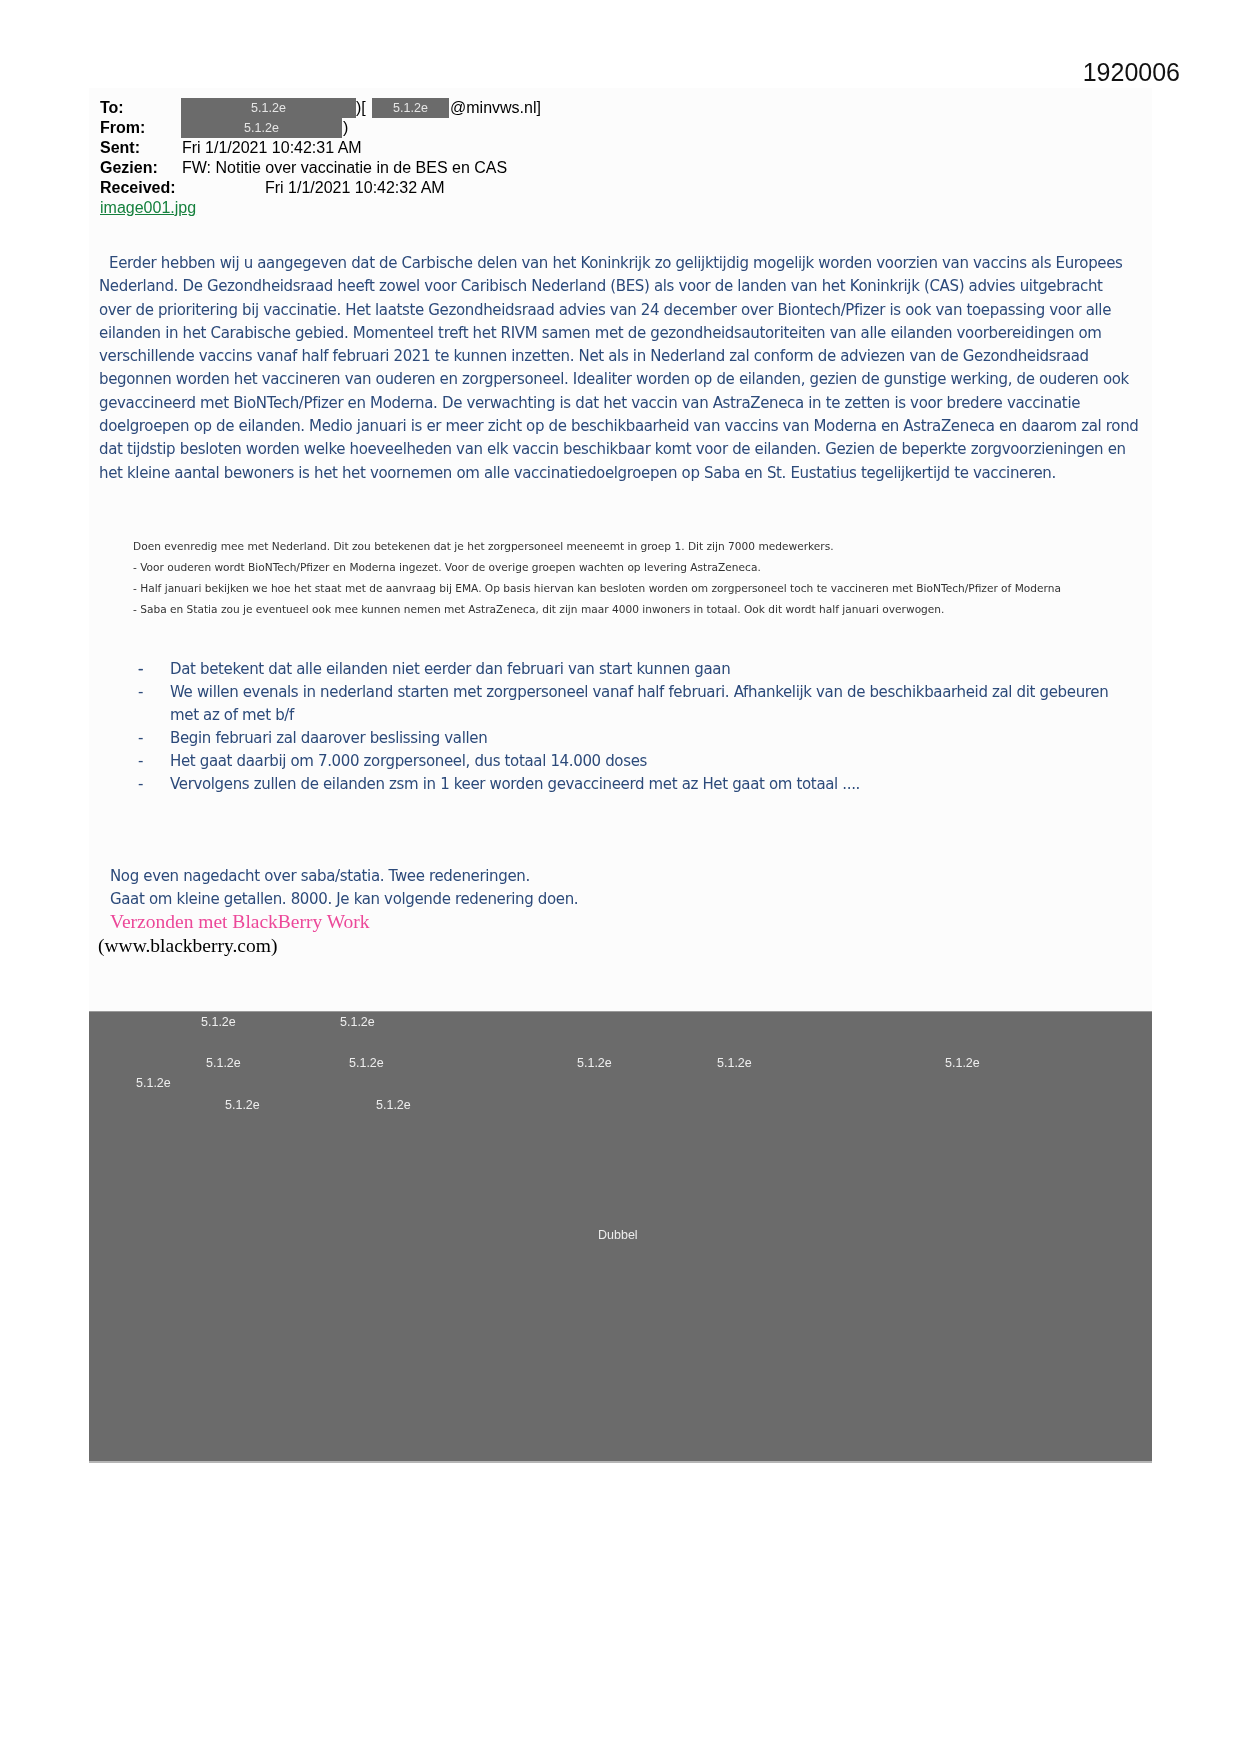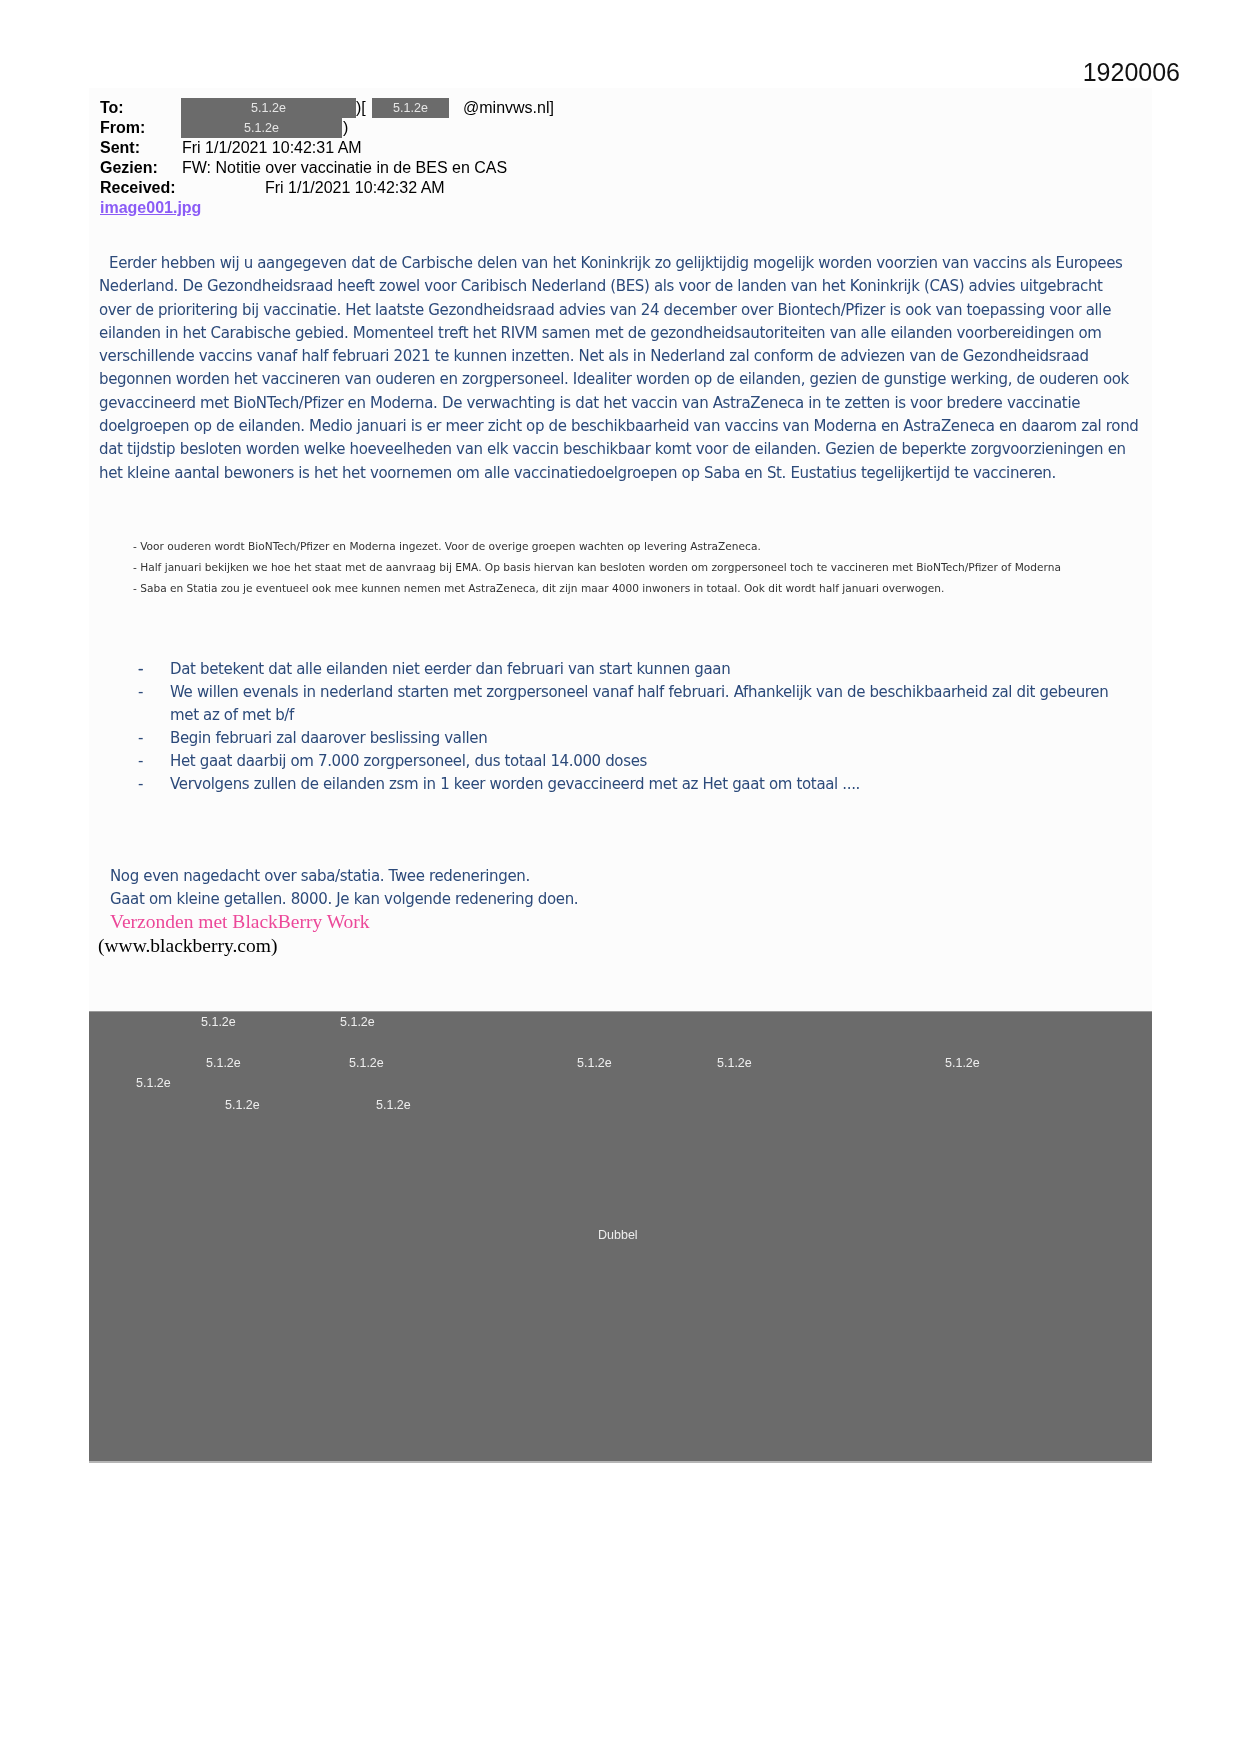--- a/index.html
+++ b/index.html
@@ -16,21 +16,21 @@
     position: absolute; left: 89px; top: 88px; width: 1063px; height: 923px;
     background: #fcfcfc;
   }
   .hdr { position: absolute; left: 100px; font-size: 16px; color: #000; line-height: 20px; white-space: nowrap; }
   .hdr .lbl { font-weight: bold; position: absolute; left: 0; }
   .hdr .val { position: absolute; white-space: nowrap; }
   .redact {
     position: absolute; background: #6b6b6b; color: #e6e6e6; font-size: 12.5px;
     text-align: center; line-height: 20px; height: 20px;
   }
-  .attach { position: absolute; left: 100px; top: 199px; font-size: 16px; color: #8b5cf6; text-decoration: underline; font-weight: bold; }
+  .attach { position: absolute; left: 100px; top: 199px; font-size: 16px; color: #15803d; text-decoration: underline; }
 
   .body-para {
     position: absolute; left: 99px; top: 252px; width: 1040px;
     font-family: "DejaVu Sans", sans-serif; font-size: 15px; line-height: 23.3px;
     color: #2c4a7a; letter-spacing: -0.35px; text-indent: 10px;
   }
   .notes {
     position: absolute; left: 133px; top: 536px; width: 1010px;
     font-family: "DejaVu Sans", sans-serif; font-size: 10.6px; line-height: 21px; color: #333;
   }
@@ -61,21 +61,21 @@
 
 <div class="doc-id">1920006</div>
 
 <div class="panel"></div>
 
 <div class="hdr" style="top:98px;">
   <span class="lbl">To:</span>
   <span class="redact" style="left:81px; width:175px; top:0;">5.1.2e</span>
   <span class="val" style="left:256px;">)[</span>
   <span class="redact" style="left:272px; width:77px; top:0;">5.1.2e</span>
-  <span class="val" style="left:350px;padding-left:13px;">@minvws.nl]</span>
+  <span class="val" style="left:350px;">@minvws.nl]</span>
 </div>
 <div class="hdr" style="top:118px;">
   <span class="lbl">From:</span>
   <span class="redact" style="left:81px; width:161px; top:0;">5.1.2e</span>
   <span class="val" style="left:243px;">)</span>
 </div>
 <div class="hdr" style="top:138px;">
   <span class="lbl">Sent:</span>
   <span class="val" style="left:82px;">Fri 1/1/2021 10:42:31 AM</span>
 </div>
@@ -85,20 +85,21 @@
 </div>
 <div class="hdr" style="top:178px;">
   <span class="lbl">Received:</span>
   <span class="val" style="left:165px;">Fri 1/1/2021 10:42:32 AM</span>
 </div>
 <a class="attach">image001.jpg</a>
 
 <div class="body-para">Eerder hebben wij u aangegeven dat de Carbische delen van het Koninkrijk zo gelijktijdig mogelijk worden voorzien van vaccins als Europees Nederland. De Gezondheidsraad heeft zowel voor Caribisch Nederland (BES) als voor de landen van het Koninkrijk (CAS) advies uitgebracht over de prioritering bij vaccinatie. Het laatste Gezondheidsraad advies van 24 december over Biontech/Pfizer is ook van toepassing voor alle eilanden in het Carabische gebied. Momenteel treft het RIVM samen met de gezondheidsautoriteiten van alle eilanden voorbereidingen om verschillende vaccins vanaf half februari 2021 te kunnen inzetten. Net als in Nederland zal conform de adviezen van de Gezondheidsraad begonnen worden het vaccineren van ouderen en zorgpersoneel. Idealiter worden op de eilanden, gezien de gunstige werking, de ouderen ook gevaccineerd met BioNTech/Pfizer en Moderna. De verwachting is dat het vaccin van AstraZeneca in te zetten is voor bredere vaccinatie doelgroepen op de eilanden. Medio januari is er meer zicht op de beschikbaarheid van vaccins van Moderna en AstraZeneca en daarom zal rond dat tijdstip besloten worden welke hoeveelheden van elk vaccin beschikbaar komt voor de eilanden. Gezien de beperkte zorgvoorzieningen en het kleine aantal bewoners is het het voornemen om alle vaccinatiedoelgroepen op Saba en St. Eustatius tegelijkertijd te vaccineren.</div>
 
 <div class="notes">
+  <p class="note">Doen evenredig mee met Nederland. Dit zou betekenen dat je het zorgpersoneel meeneemt in groep 1. Dit zijn 7000 medewerkers.</p>
   <p class="note">- Voor ouderen wordt BioNTech/Pfizer en Moderna ingezet. Voor de overige groepen wachten op levering AstraZeneca.</p>
   <p class="note">- Half januari bekijken we hoe het staat met de aanvraag bij EMA. Op basis hiervan kan besloten worden om zorgpersoneel toch te vaccineren met BioNTech/Pfizer of Moderna</p>
   <p class="note">- Saba en Statia zou je eventueel ook mee kunnen nemen met AstraZeneca, dit zijn maar 4000 inwoners in totaal. Ook dit wordt half januari overwogen.</p>
 </div>
 
 <ul class="bullets">
   <li><span class="dash">-</span></li>
   <li><span class="dash">-</span><span>Dat betekent dat alle eilanden niet eerder dan februari van start kunnen gaan</span></li>
   <li><span class="dash">-</span><span>We willen evenals in nederland starten met zorgpersoneel vanaf half februari. Afhankelijk van de beschikbaarheid zal dit gebeuren met az of met b/f</span></li>
   <li><span class="dash">-</span><span>Begin februari zal daarover beslissing vallen</span></li>

